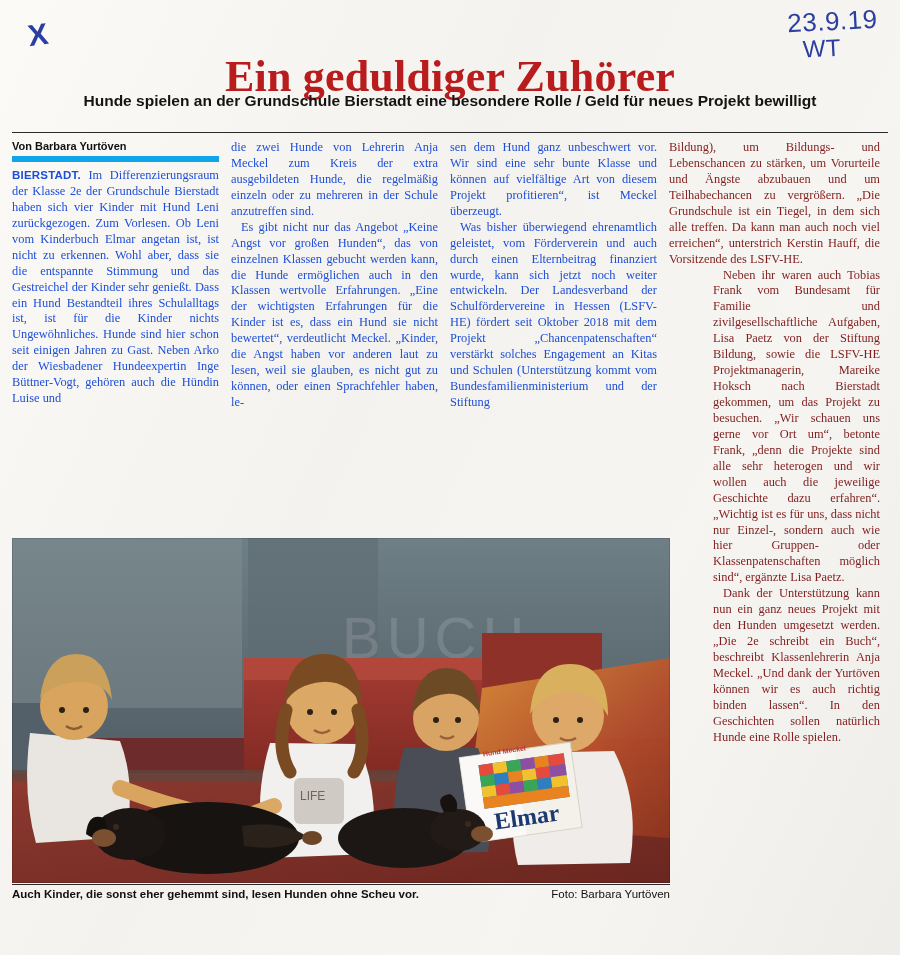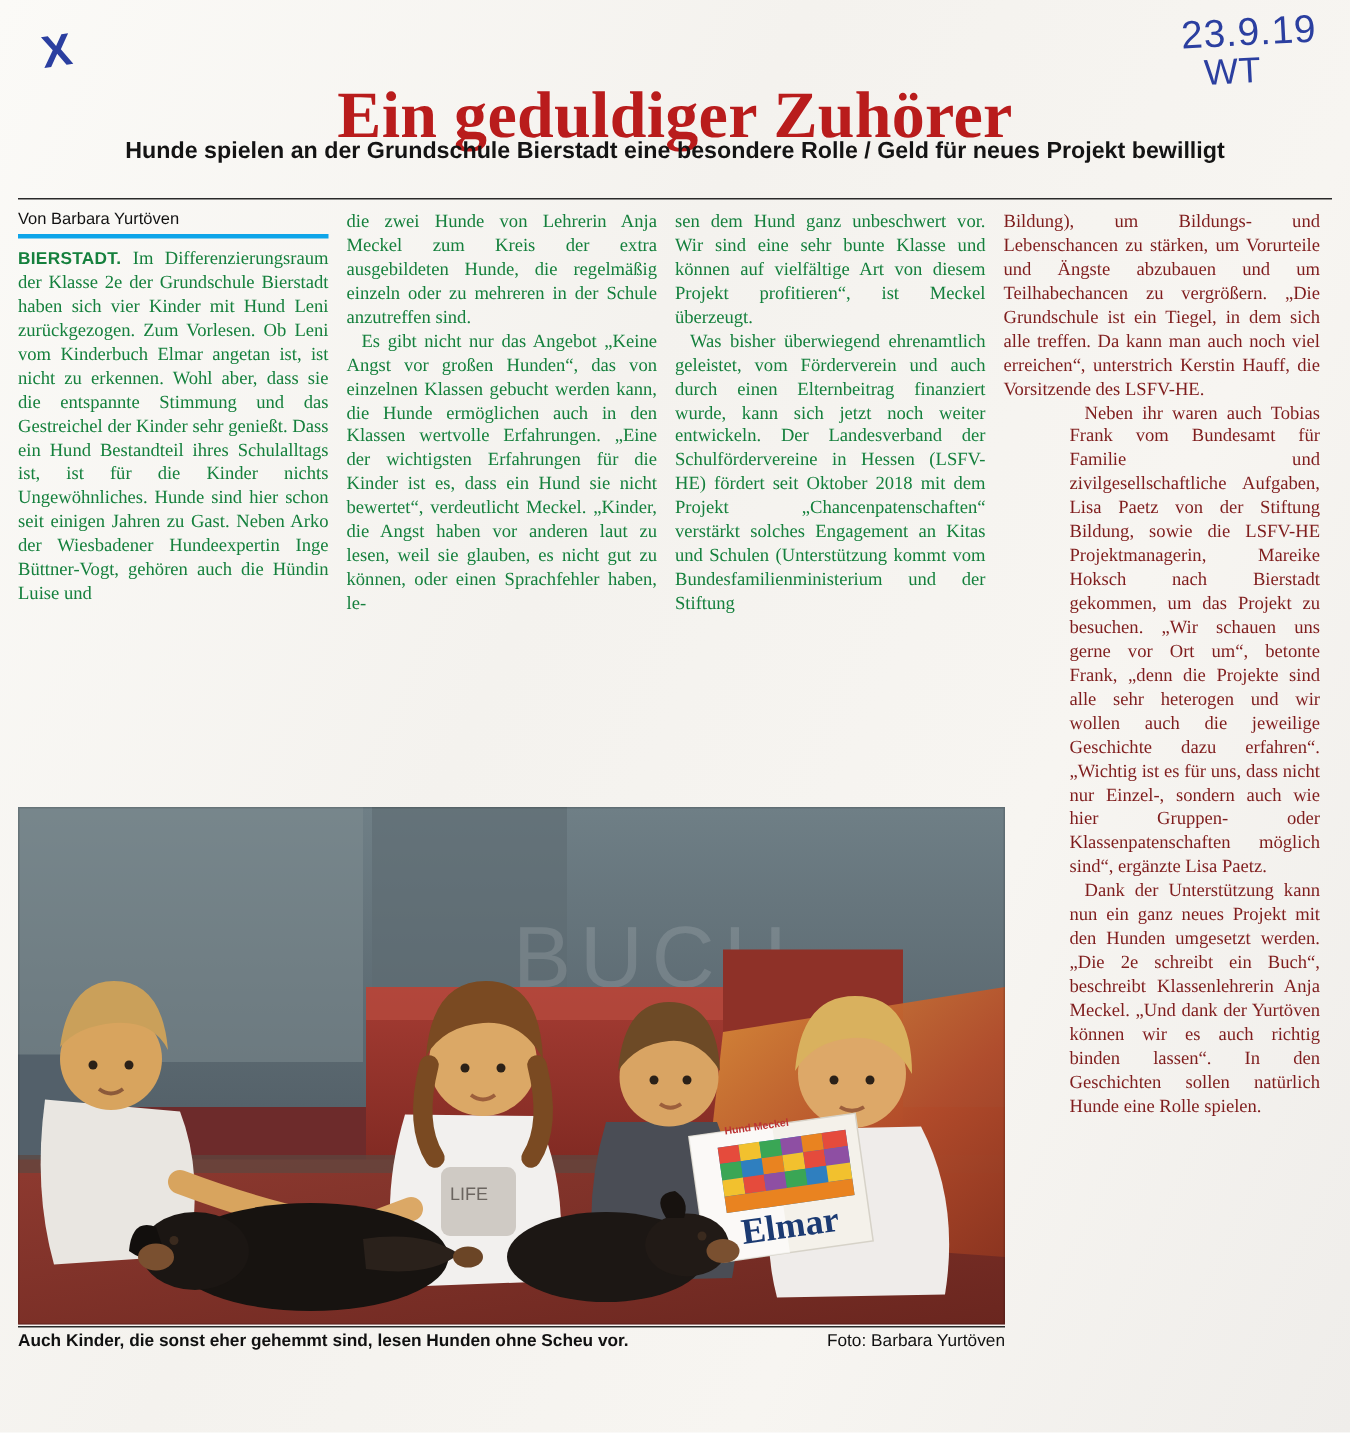--- a/index.html
+++ b/index.html
@@ -96,31 +96,31 @@
     box-sizing: border-box;
   }
   .col p {
     margin: 0;
     font-size: 12.4px;
     line-height: 1.285;
     text-align: justify;
     text-justify: inter-word;
     hyphens: auto;
     -webkit-hyphens: auto;
-    color: #15803d;
+    color: #1d4ed8;
   }
   .col p + p { text-indent: 10px; }
 
   .byline {
     font-family: "Liberation Sans", sans-serif;
     font-size: 11px;
-    font-weight: 400;
+    font-weight: 700;
     color: #111;
     padding-bottom: 4px;
-    border-bottom: 3px solid #0ea5e9;
+    border-bottom: 6px solid #0ea5e9;
     margin-bottom: 6px;
     width: 207px;
   }
   .dateline {
     font-family: "Liberation Sans", sans-serif;
     font-weight: 700;
     font-size: 11.5px;
     letter-spacing: 0.2px;
   }
 

